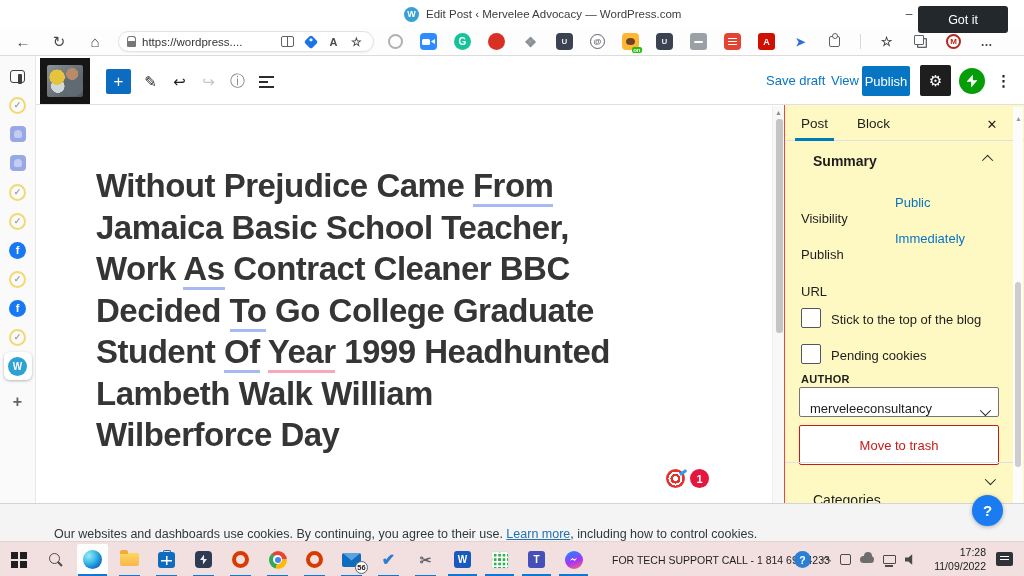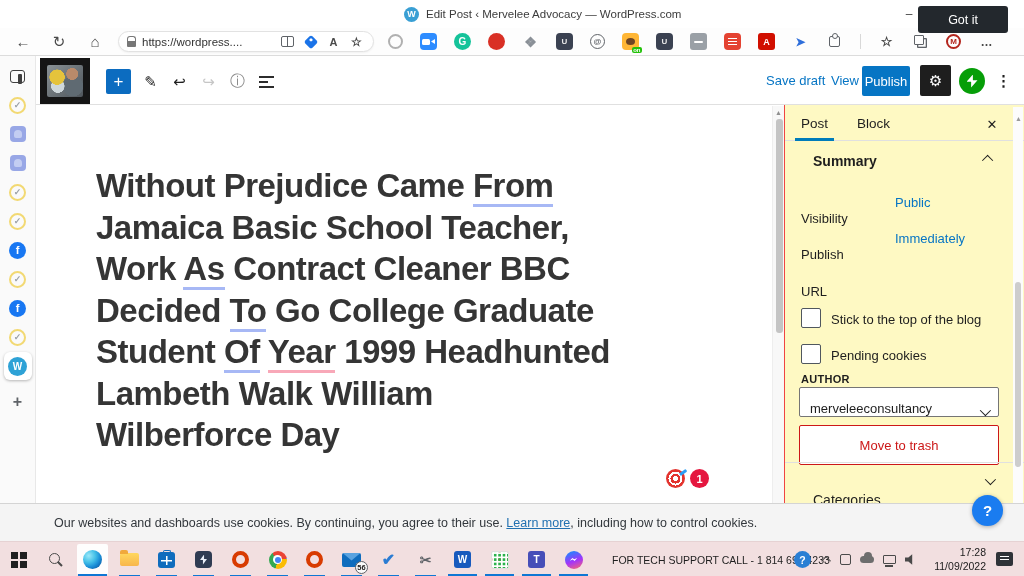--- a/index.html
+++ b/index.html
@@ -107,21 +107,21 @@
   .author-lab{position:absolute;left:16px;font-size:11px;font-weight:700;letter-spacing:.3px;color:#1e1e1e;}
   .author-sel{position:absolute;left:14px;width:200px;height:30px;border:1px solid #757575;border-radius:2px;background:#fff;display:flex;align-items:flex-end;padding:0 10px;color:#1e1e1e;}
   .author-sel .cv{position:absolute;right:10px;border-color:#1e1e1e;}
   .trash-btn{position:absolute;left:14px;width:200px;height:40px;border:1px solid #cc1818;border-radius:2px;background:#fff;color:#cc1818;display:flex;align-items:center;justify-content:center;}
   .p-div{position:absolute;left:0;width:240px;border-top:1px solid #e0e0e0;}
   .pscroll{position:absolute;left:1013px;top:107px;width:10px;height:396px;background:#fcfcfc;}
   .ps-thumb{position:absolute;left:2px;top:175px;width:6px;height:185px;background:#cdcdcd;border-radius:3px;}
   .ps-arrow{position:absolute;left:2px;top:8px;font-size:7px;color:#9a9a9a;}
 
   
-  .cookie{position:absolute;left:0;top:503px;width:1024px;height:38px;background:#f4f4f4;border-top:1px solid #d4d4d4;display:flex;align-items:center;padding-left:54px;font-size:12.5px;color:#32373c;z-index:5;}
+  .cookie{position:absolute;left:0;top:503px;width:1024px;height:38px;background:#f4f4f4;border-top:1px solid #d4d4d4;display:flex;align-items:flex-end;padding-left:54px;font-size:12.5px;color:#32373c;z-index:5;}
   .cookie a{color:#2271b1;text-decoration:underline;}
   .gotit{position:absolute;right:16px;top:6px;height:27px;padding:0 30px;background:#23282d;border-radius:3px;color:#fff;font-size:12.5px;display:flex;align-items:center;z-index:6;}
   .help-bubble{position:absolute;left:972px;top:495px;width:31px;height:31px;border-radius:50%;background:#1a7cf0;color:#fff;font-size:15px;font-weight:700;display:flex;align-items:center;justify-content:center;box-shadow:0 1px 4px rgba(0,0,0,.3);z-index:10;}
 
   
   .taskbar{position:absolute;left:0;top:541px;width:1024px;height:35px;background:#f2dfe0;border-top:1px solid #e6d2d3;z-index:8;}
   .tk-apps{position:absolute;left:0;top:0;height:35px;display:flex;}
   .tk{width:37px;height:35px;position:relative;display:flex;align-items:center;justify-content:center;}
   .tk-active{position:absolute;left:3px;top:2px;right:3px;bottom:2px;background:rgba(255,255,255,.92);border-radius:2px;}
   .ind-thin{position:absolute;bottom:0;left:8px;width:21px;height:2.5px;background:#0f77d4;}

